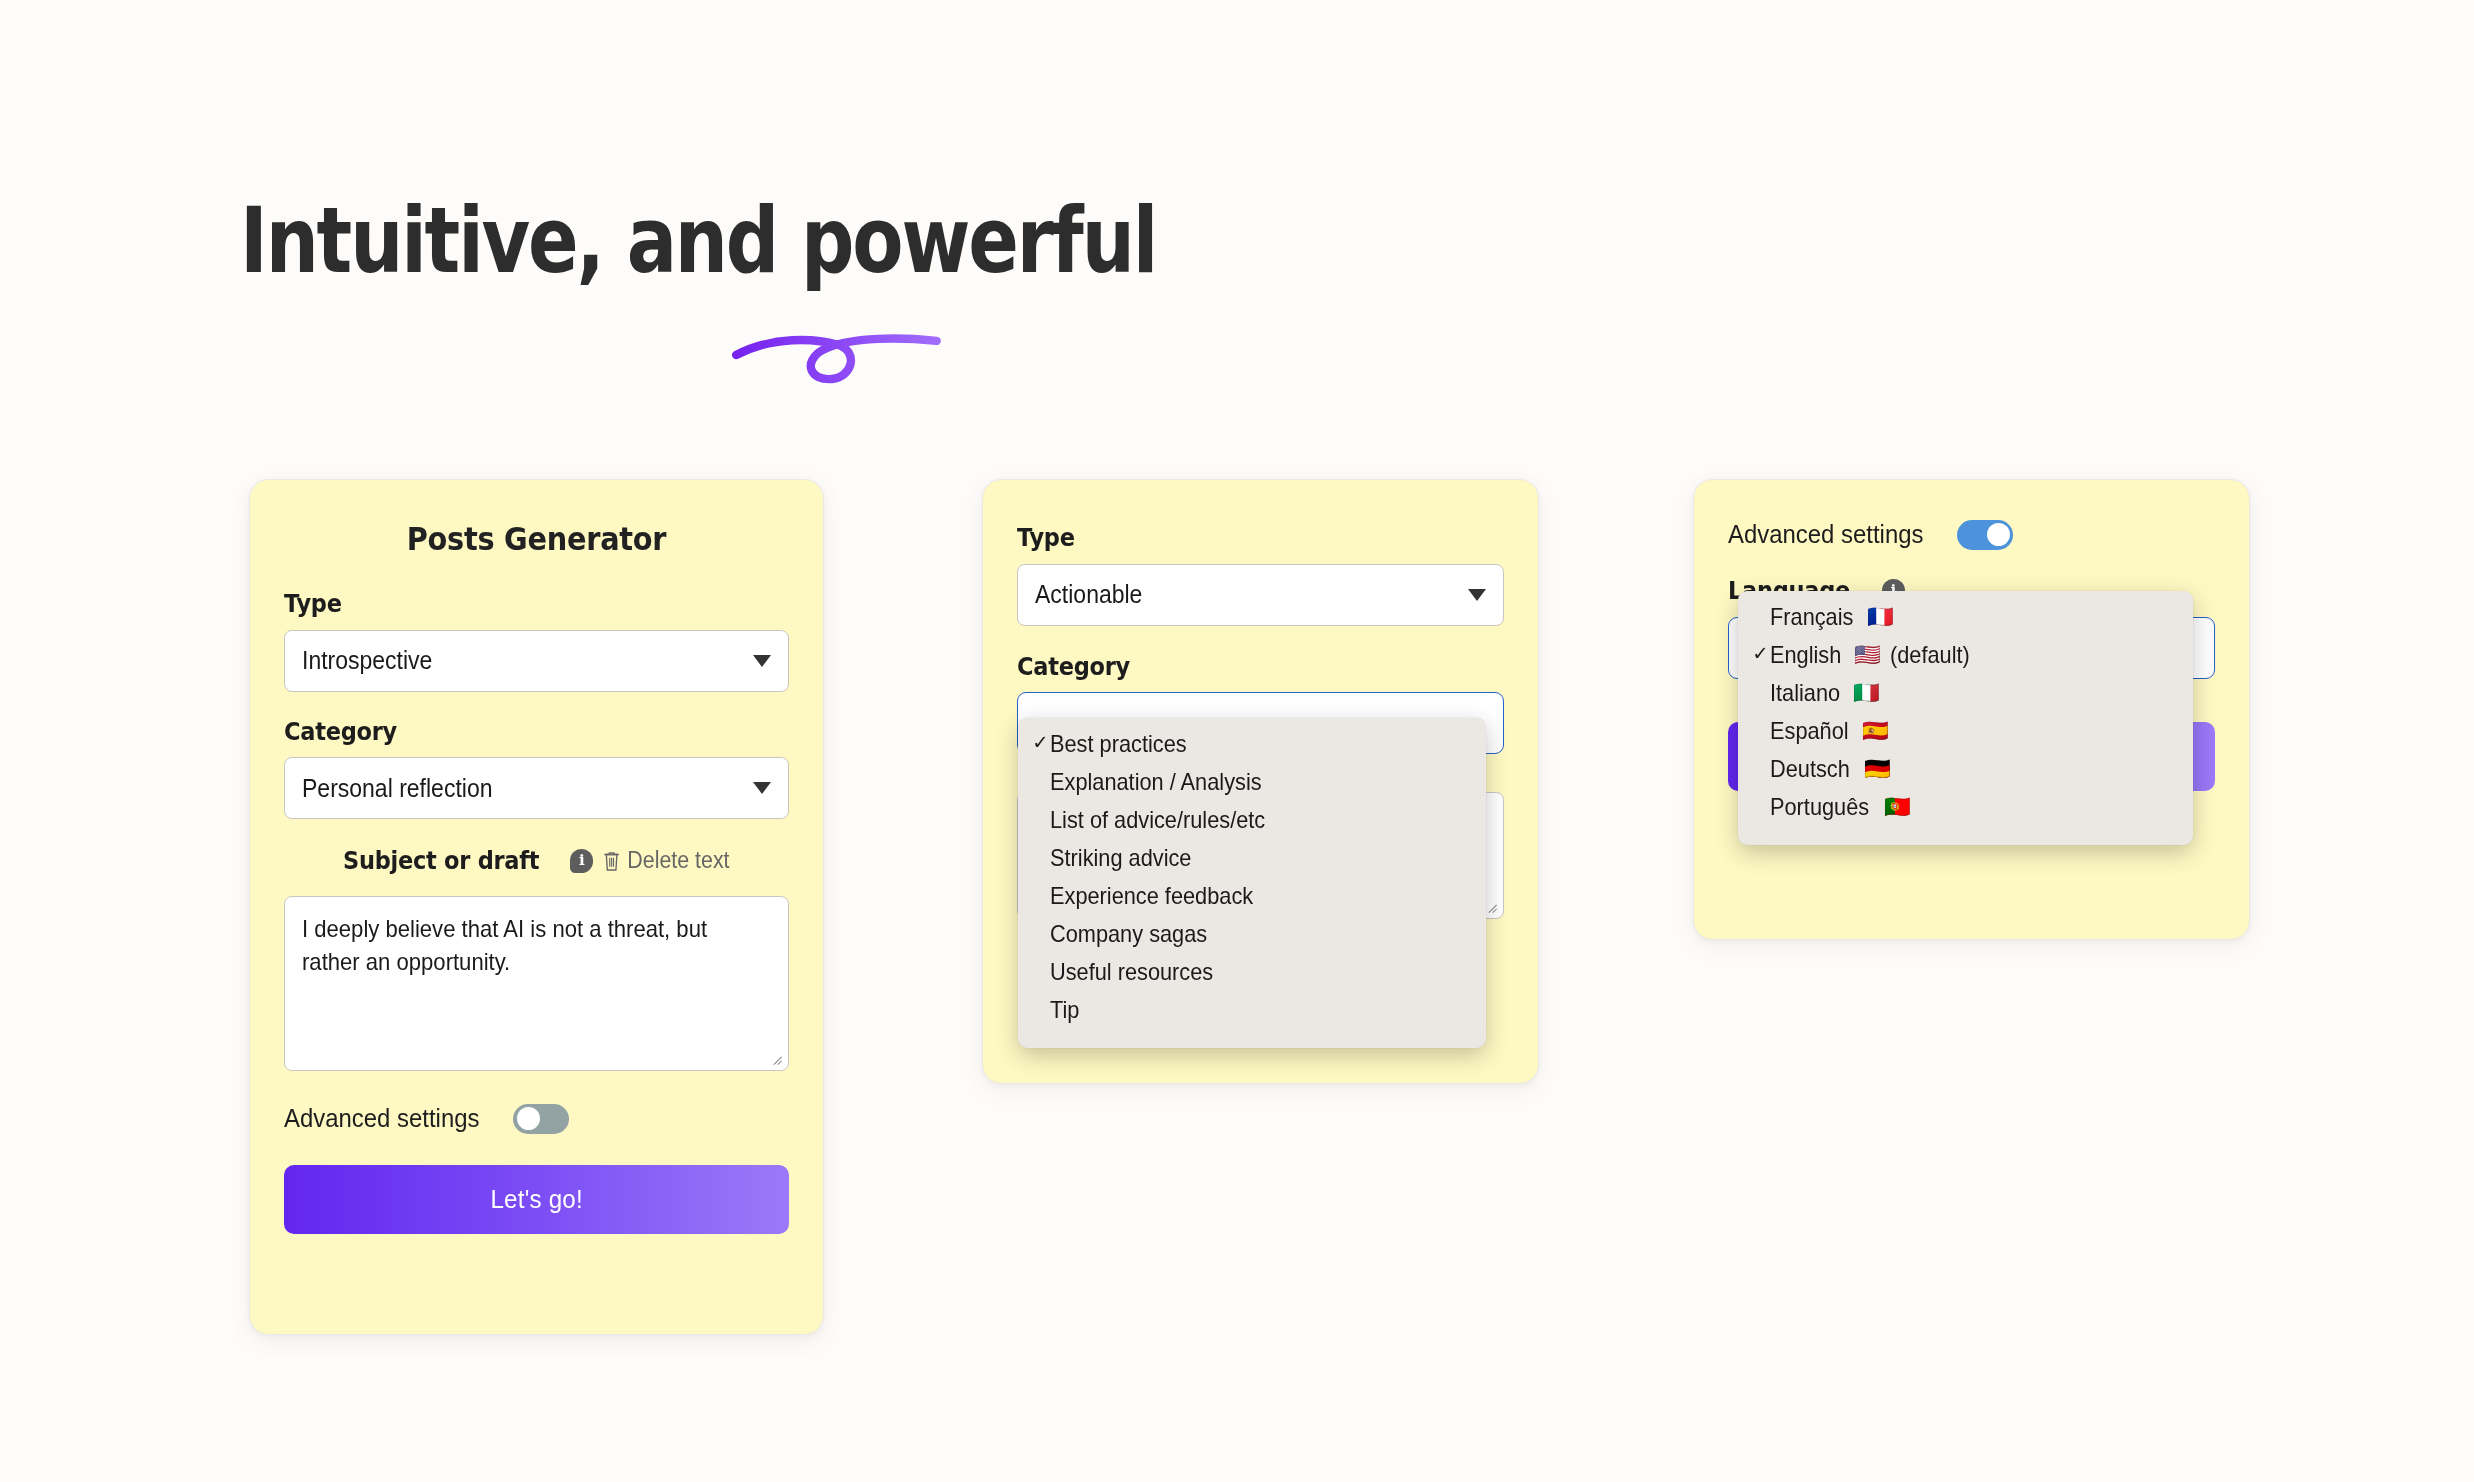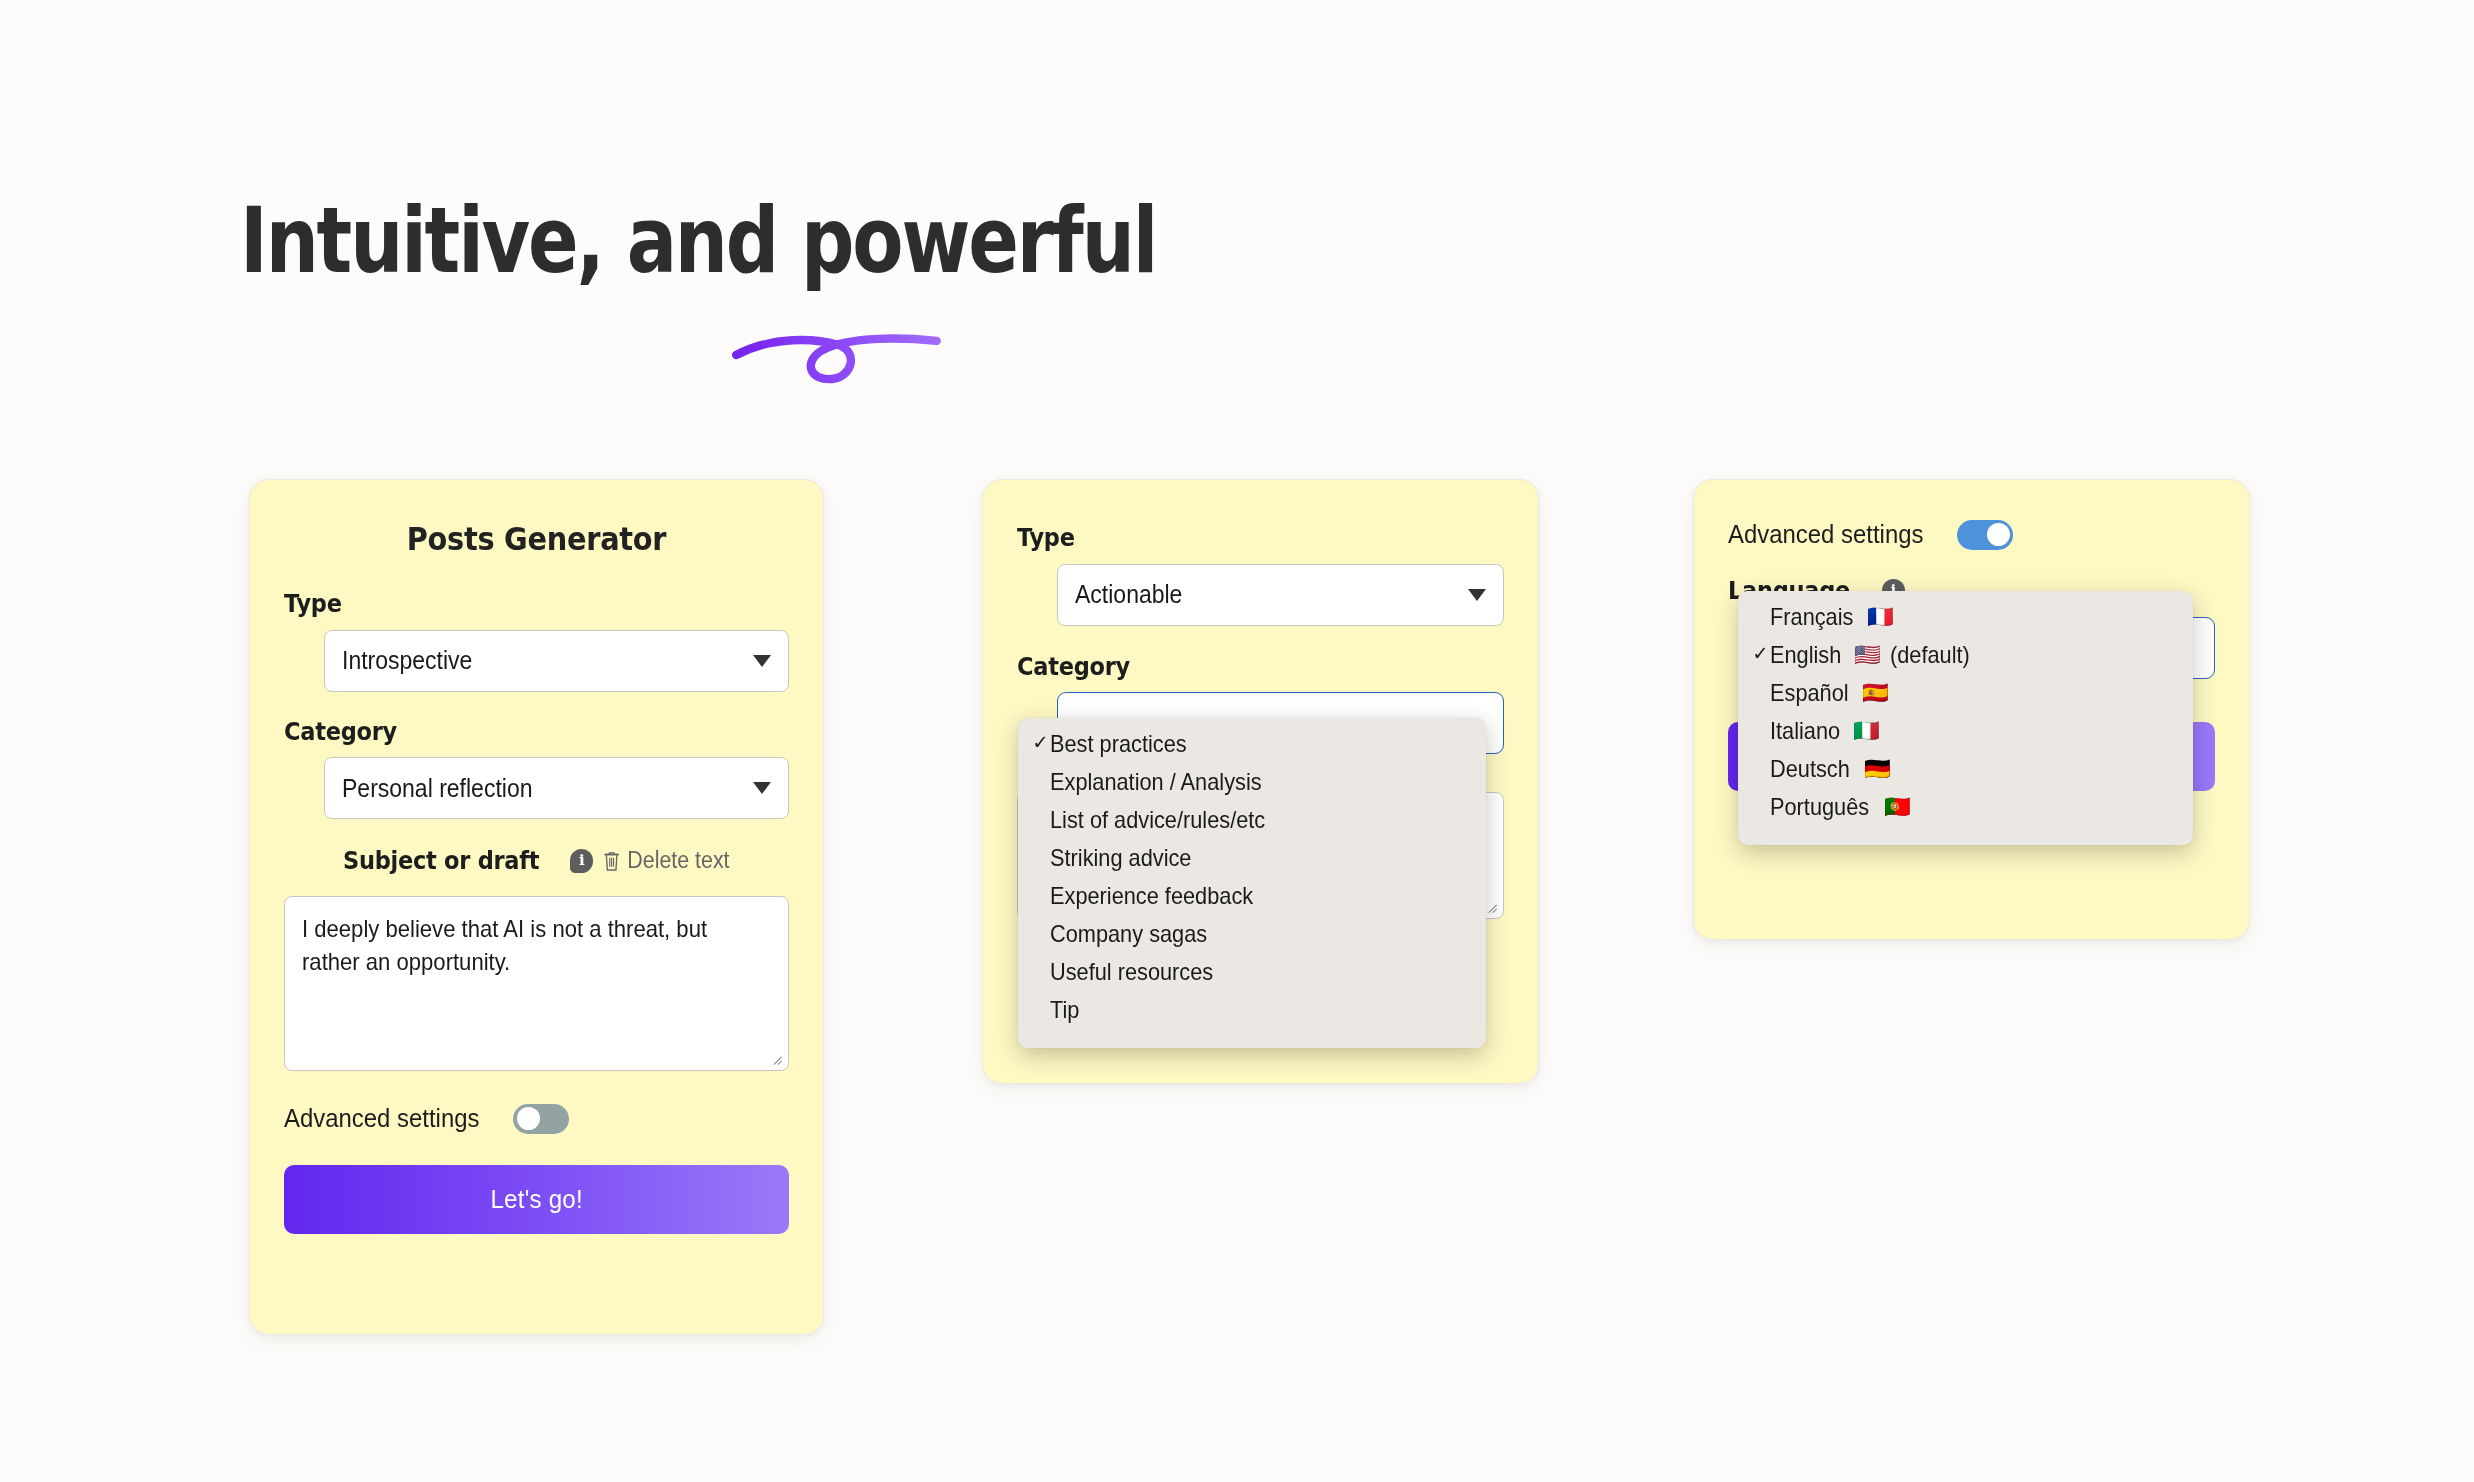--- a/index.html
+++ b/index.html
@@ -86,21 +86,20 @@
 
   .select-box {
     position: relative;
     height: 62px;
     border: 0.6px solid #c9c6c2;
     border-radius: 7.8px;
     background: #fff;
     display: flex;
     align-items: center;
     padding: 0 17px;
-    margin-left: 40px;
   }
   .select-box.focused {
     border: 1.9px solid #2660c8;
     border-radius: 9px;
   }
   .select-value {
     font-size: 25px;
     color: #1a1a1a;
     transform: scaleX(0.92);
     transform-origin: left center;
@@ -413,30 +412,30 @@
         <span class="flag">🇫🇷</span>
       </div>
       <div class="dd-item">
         <span class="dd-check">✓</span>
         <span class="dd-label">English</span>
         <span class="flag">🇺🇸</span>
         <span class="dd-label" style="margin-left: 9px;">(default)</span>
       </div>
       <div class="dd-item">
         <span class="dd-check"></span>
+        <span class="dd-label">Italiano</span>
+        <span class="flag">🇮🇹</span>
+      </div>
+      <div class="dd-item">
+        <span class="dd-check"></span>
         <span class="dd-label">Español</span>
         <span class="flag">🇪🇸</span>
       </div>
       <div class="dd-item">
         <span class="dd-check"></span>
-        <span class="dd-label">Italiano</span>
-        <span class="flag">🇮🇹</span>
-      </div>
-      <div class="dd-item">
-        <span class="dd-check"></span>
         <span class="dd-label">Deutsch</span>
         <span class="flag">🇩🇪</span>
       </div>
       <div class="dd-item">
         <span class="dd-check"></span>
         <span class="dd-label">Português</span>
         <span class="flag">🇵🇹</span>
       </div>
     </div>
 

